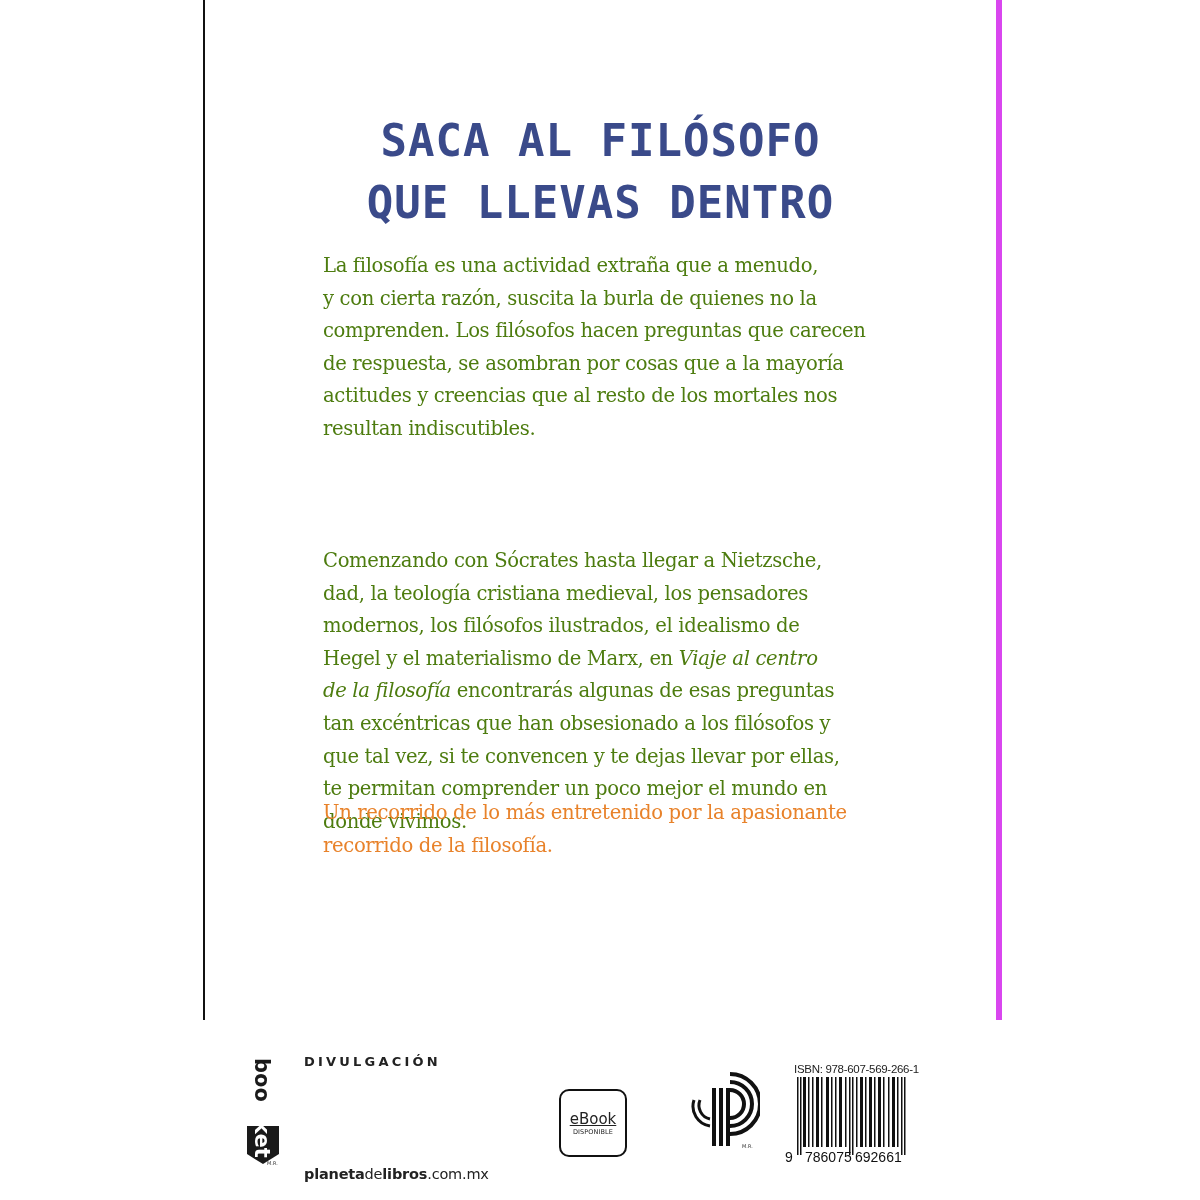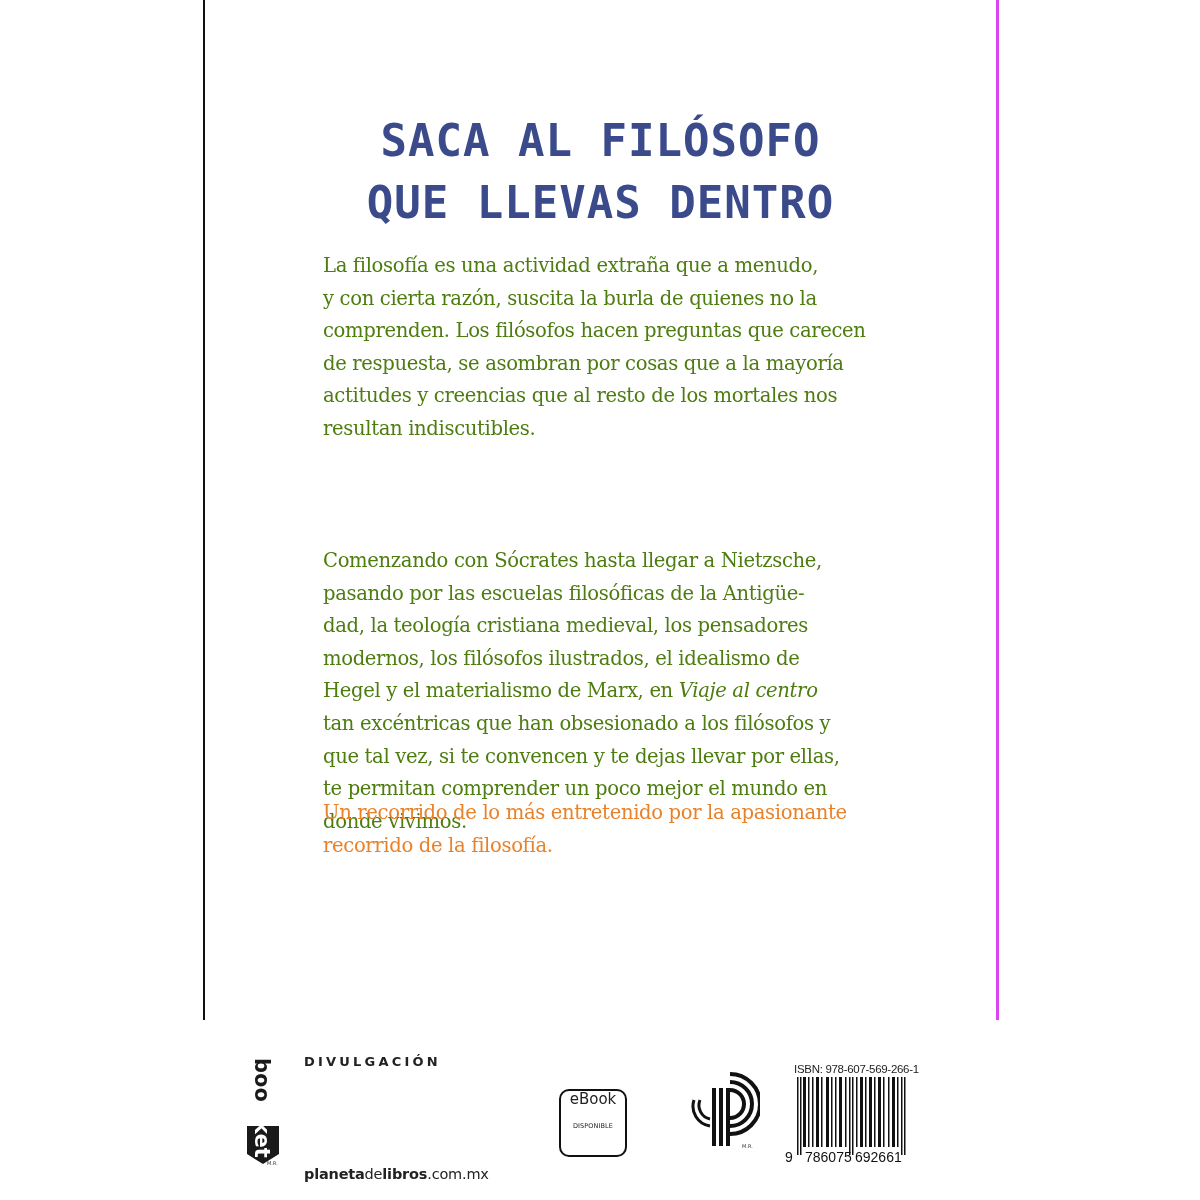--- a/index.html
+++ b/index.html
@@ -1,19 +1,19 @@
 <!DOCTYPE html>
 <html><head>
 <meta charset="utf-8">
 <style>
   html, body { margin: 0; padding: 0; background: #ffffff; }
   body { width: 1200px; height: 1200px; position: relative; overflow: hidden; font-family: "DejaVu Serif", serif; }
   .cover {
     position: absolute; left: 203px; top: 0; width: 791px; height: 1020px;
-    border-left: 2px solid #111; border-right: 3px solid #d946ef; background: #fff;
+    border-left: 2px solid #111; border-right: 6px solid #d946ef; background: #fff;
   }
   .headline {
     position: absolute; left: 0; right: 0; top: 110px; text-align: center;
     color: #3a4a8a; font-family: "DejaVu Sans Mono", monospace; font-weight: bold;
     font-size: 44px; line-height: 62px; letter-spacing: 1px;
   }
   .headline div { white-space: nowrap; }
   .para {
     position: absolute; left: 118px; width: 590px; color: #4d7c0f;
     font-family: "DejaVu Serif", serif; font-size: 19.6px; line-height: 32.6px;
@@ -33,22 +33,22 @@
   }
   .site b { font-weight: bold; }
   .booket {
     position: absolute; left: 36px; top: 1056px; width: 44px; height: 110px;
   }
   .ebook {
     position: absolute; left: 354px; top: 1089px; width: 68px; height: 68px;
     border: 2.5px solid #111; border-radius: 10px; box-sizing: border-box;
     text-align: center; font-family: "DejaVu Sans", sans-serif; color: #222;
   }
-  .ebook .big { display: block; font-size: 15px; line-height: 16px; }
-  .ebook .small { display: block; font-size: 6.5px; letter-spacing: 0.1px; margin-top: 15px; }
+  .ebook .big { display: block; font-size: 15px; margin-top: 20px; line-height: 16px; text-decoration: underline; }
+  .ebook .small { display: block; font-size: 6.5px; letter-spacing: 0.1px; margin-top: 1px; }
   .pub-logo { position: absolute; left: 485px; top: 1070px; width: 70px; height: 80px; }
   .isbn-label {
     position: absolute; left: 589px; top: 1063px; font-family: "Liberation Sans", sans-serif;
     font-size: 11.5px; color: #222; letter-spacing: -0.3px;
   }
   .barcode { position: absolute; left: 580px; top: 1075px; width: 140px; height: 95px; }
 </style>
 </head>
 <body>
 
@@ -63,24 +63,24 @@
     <span class="ln">La filosofía es una actividad extraña que a menudo,</span>
     <span class="ln">y con cierta razón, suscita la burla de quienes no la</span>
     <span class="ln">comprenden. Los filósofos hacen preguntas que carecen</span>
     <span class="ln">de respuesta, se asombran por cosas que a la mayoría</span>
     <span class="ln">actitudes y creencias que al resto de los mortales nos</span>
     <span class="ln">resultan indiscutibles.</span>
   </div>
 
   <div class="para p2">
     <span class="ln">Comenzando con Sócrates hasta llegar a Nietzsche,</span>
-    <span class="ln">pasando por las escuelas filosóficas de la Antigüe-</span>
     <span class="ln">dad, la teología cristiana medieval, los pensadores</span>
     <span class="ln">modernos, los filósofos ilustrados, el idealismo de</span>
     <span class="ln"><span>Hegel y el materialismo de Marx, en </span><em>Viaje al centro</em></span>
+    <span class="ln"><em>de la filosofía</em><span> encontrarás algunas de esas preguntas</span></span>
     <span class="ln">tan excéntricas que han obsesionado a los filósofos y</span>
     <span class="ln">que tal vez, si te convencen y te dejas llevar por ellas,</span>
     <span class="ln">te permitan comprender un poco mejor el mundo en</span>
     <span class="ln">donde vivimos.</span>
   </div>
 
   <div class="para tagline">
     <span class="ln">Un recorrido de lo más entretenido por la apasionante</span>
     <span class="ln">recorrido de la filosofía.</span>
   </div>

